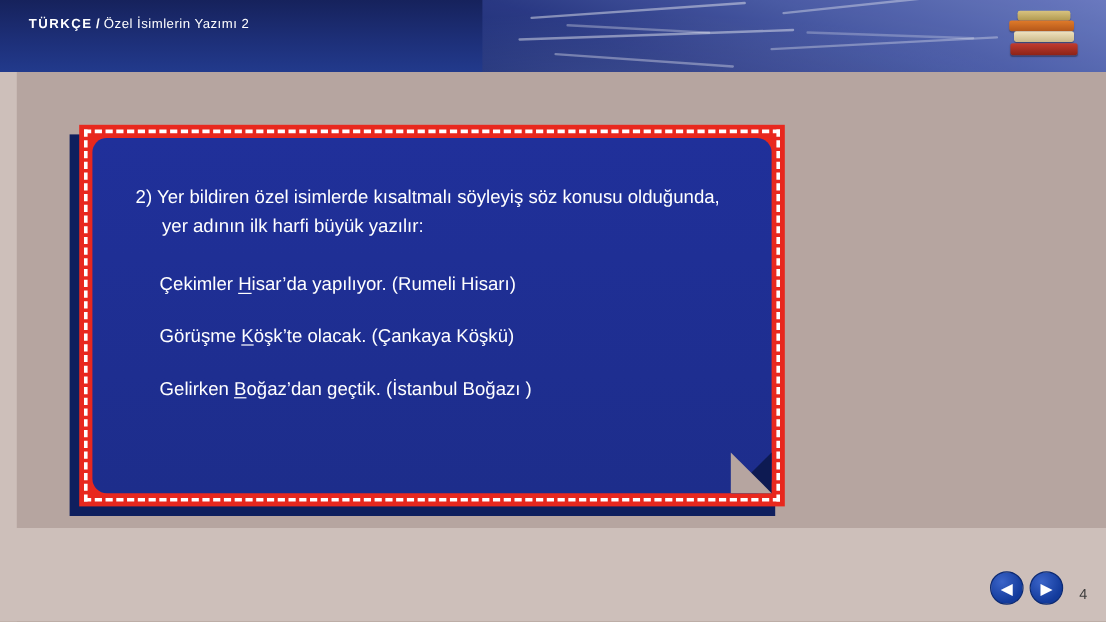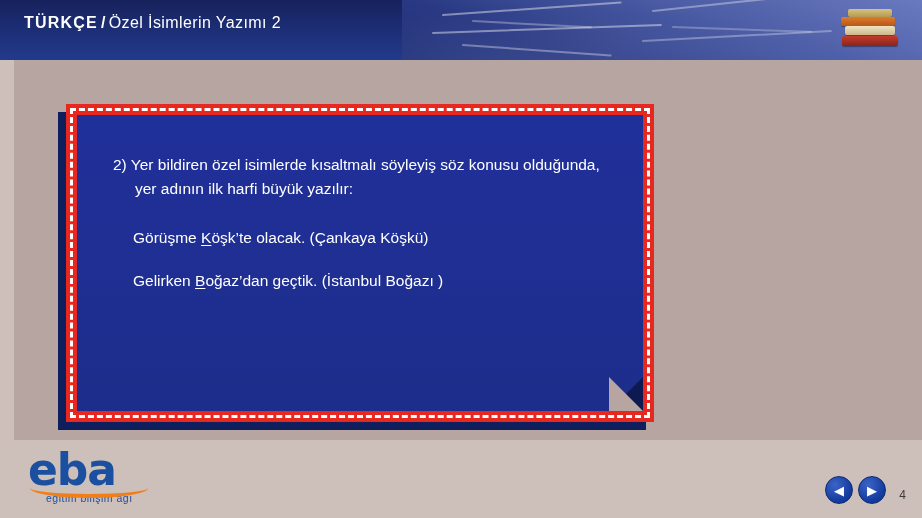--- a/index.html
+++ b/index.html
@@ -53,21 +53,21 @@
   .hand-line.l4 { left: 60px;  top: 44px; width: 150px; transform: rotate(4deg); opacity: .8;}
   .hand-line.l5 { left: 250px; top: 10px; width: 170px; transform: rotate(-6deg); opacity: .85;}
   .hand-line.l6 { left: 270px; top: 26px; width: 140px; transform: rotate(2deg); opacity: .6;}
   .hand-line.l7 { left: 240px; top: 40px; width: 190px; transform: rotate(-3deg); opacity: .75;}
 
   .header-title {
     position: absolute;
     left: 24px;
     top: 14px;
     color: #ffffff;
-    font-size: 16px;
+    font-size: 11px;
     letter-spacing: 0.4px;
     white-space: nowrap;
     text-align: center;
   }
   .header-title .crumb-main {
     font-weight: bold;
     letter-spacing: 1.2px;
   }
   .header-title .crumb-sep {
     font-weight: bold;
@@ -140,20 +140,21 @@
   .panel {
     position: absolute;
     left: 11px;
     top: 11px;
     width: 566px;
     height: 296px;
     background: #1e2f8f;
     background: linear-gradient(180deg,#20309a 0%, #1d2d8b 100%);
     box-sizing: border-box;
     padding: 38px 30px 0 30px;
+    border-radius: 12px;
   }
   
   .fold {
     position: absolute;
     right: 0;
     bottom: 0;
     width: 0; height: 0;
     border-left: 34px solid transparent;
     border-bottom: 34px solid #0d1a52;
   }
@@ -301,41 +302,39 @@
   <div class="card-wrap">
     <div class="shadow-block"></div>
     <div class="dashed-frame"></div>
 
     <div class="panel">
       <p class="para lead">
         <span>2)</span>
         <span>Yer bildiren özel isimlerde kısaltmalı söyleyiş söz konusu olduğunda, yer adının ilk harfi büyük yazılır:</span>
       </p>
 
+      <p class="example">
+        <span>Çekimler </span><span class="u">H</span><span>isar’da yapılıyor. (Rumeli Hisarı)</span>
+      </p>
 
       <p class="example">
         <span>Görüşme </span><span class="u">K</span><span>öşk’te olacak. (Çankaya Köşkü)</span>
       </p>
 
       <p class="example">
         <span>Gelirken </span><span class="u">B</span><span>oğaz’dan geçtik. (İstanbul Boğazı )</span>
       </p>
 
       <div class="fold"></div>
       <div class="fold2"></div>
     </div>
   </div>
 
   <div class="footer-strip"></div>
 
-  <div class="logo">
-    <div class="logo-text">eba</div>
-    <div class="logo-swoosh"></div>
-    <div class="logo-sub">eğitim bilişim ağı</div>
-  </div>
 
   <div class="nav">
     <div class="nav-btn">
       <span>◀</span>
     </div>
     <div class="nav-btn">
       <span>▶</span>
     </div>
   </div>
 

